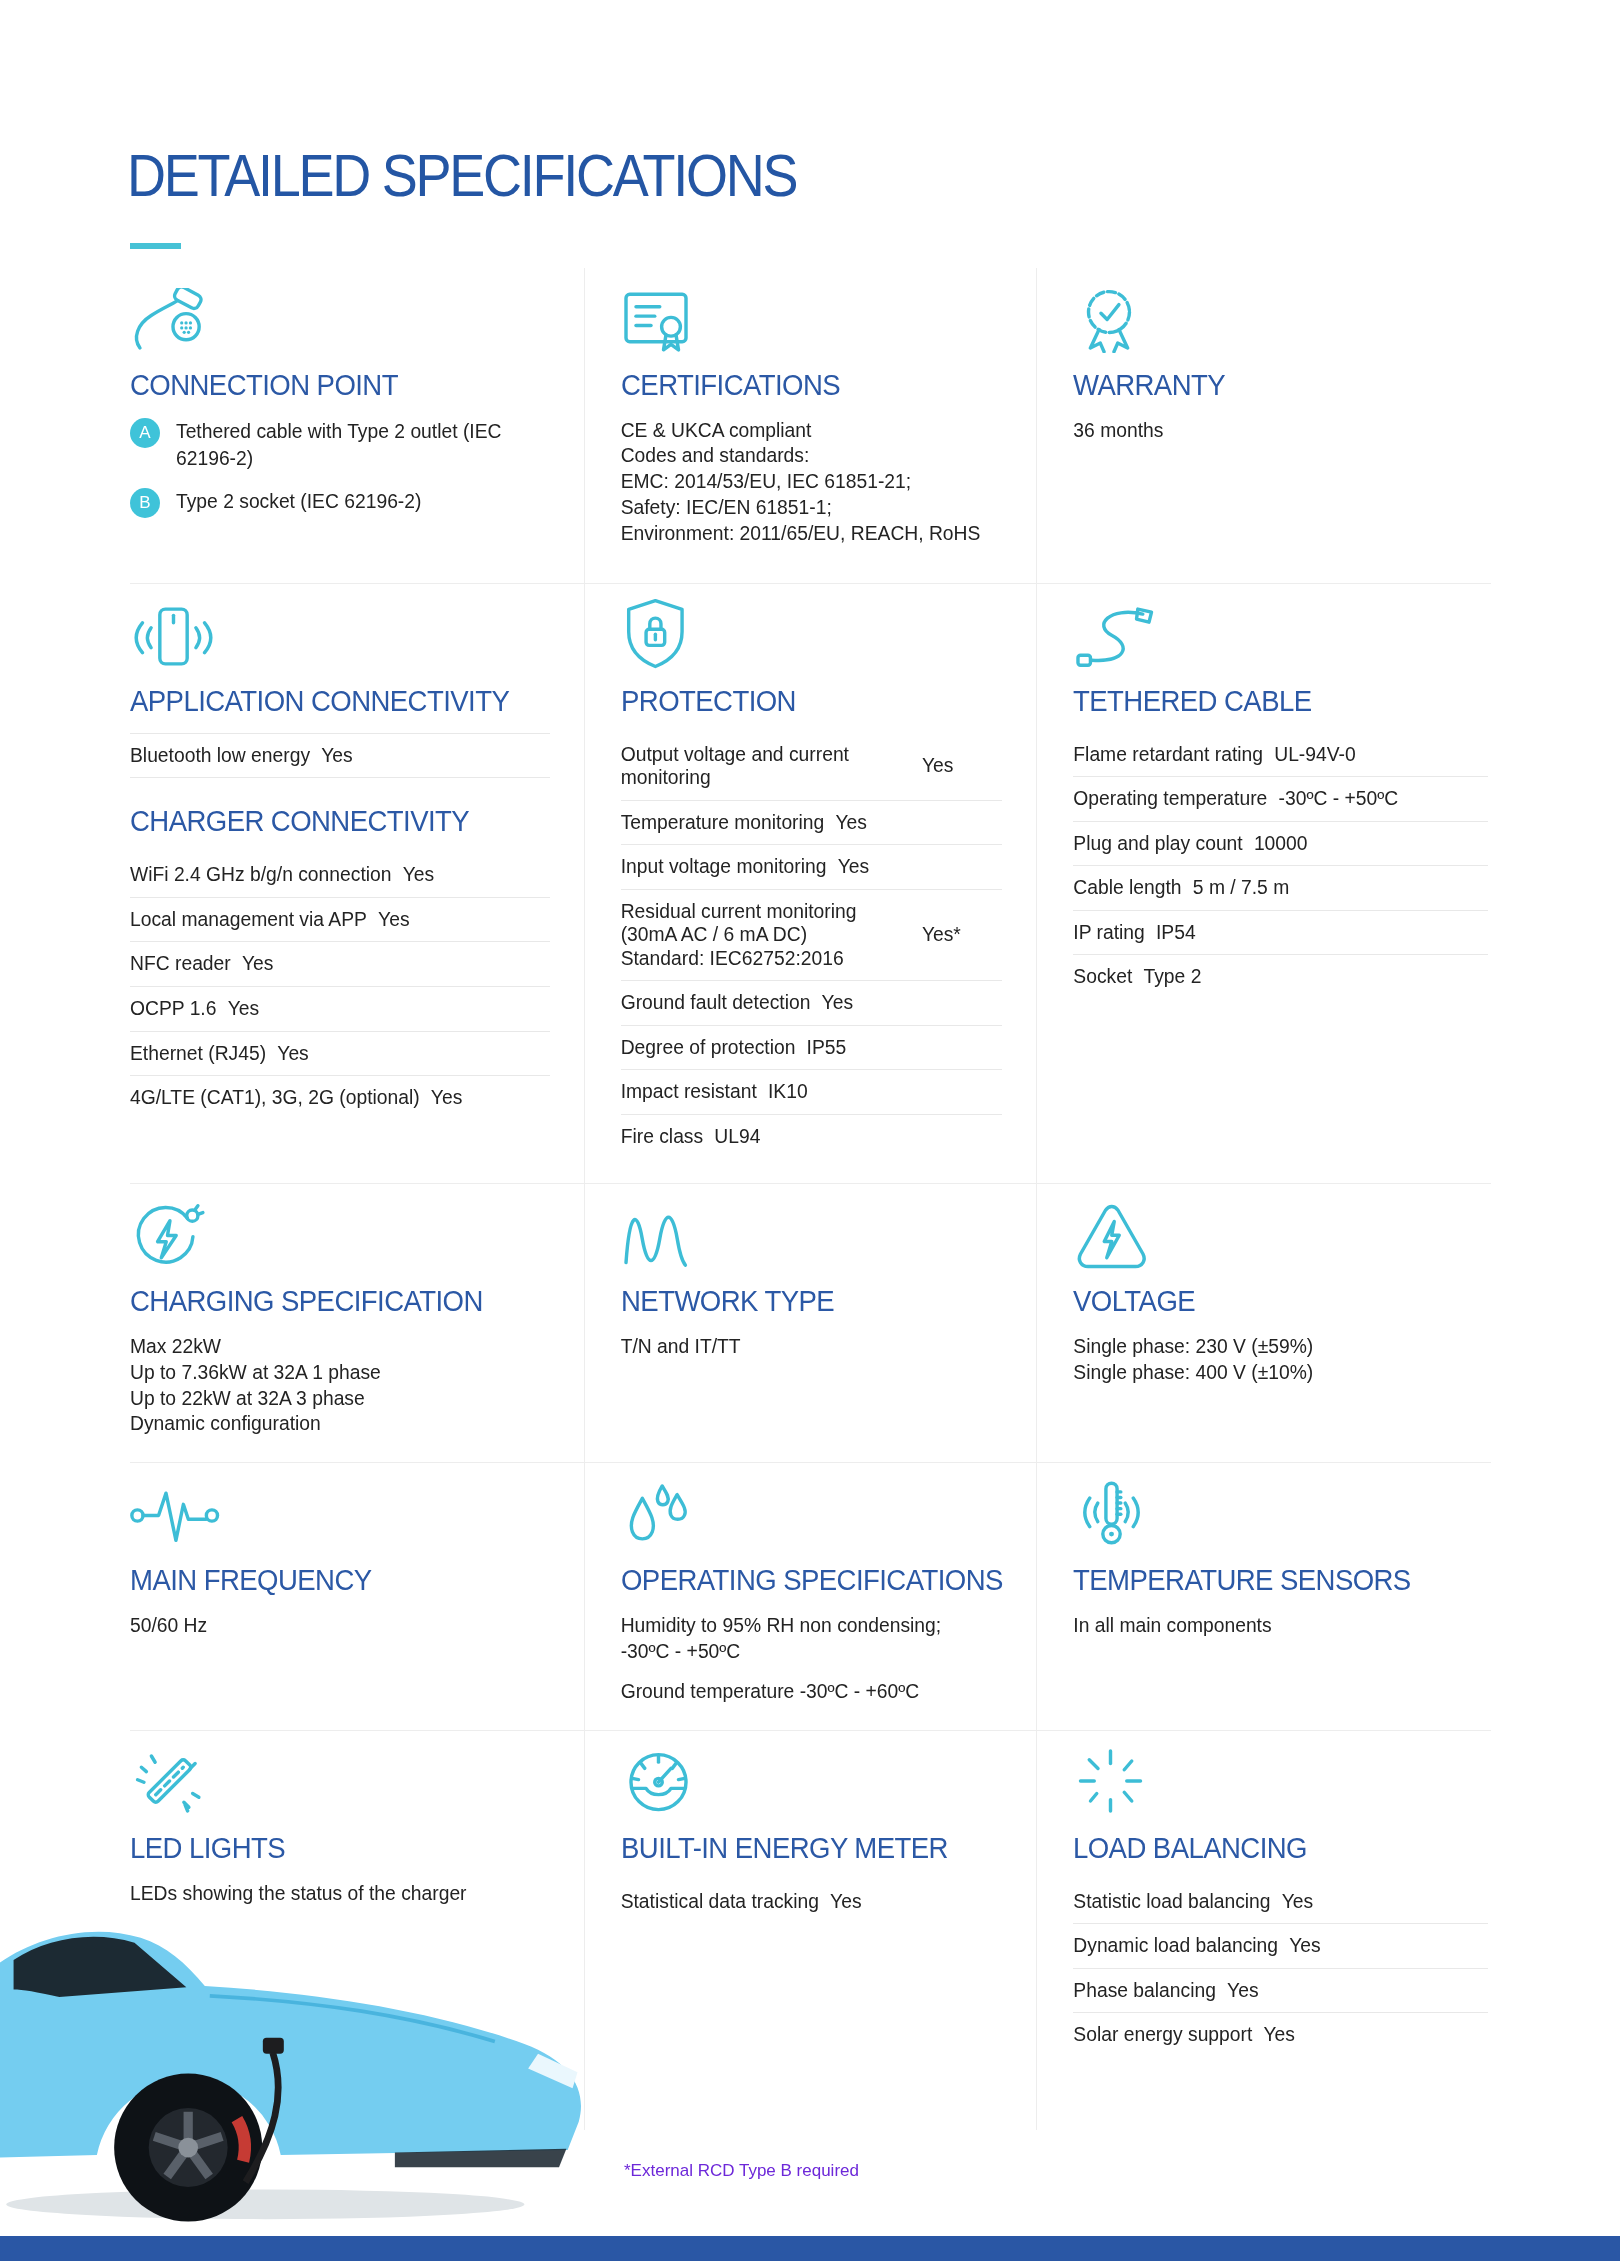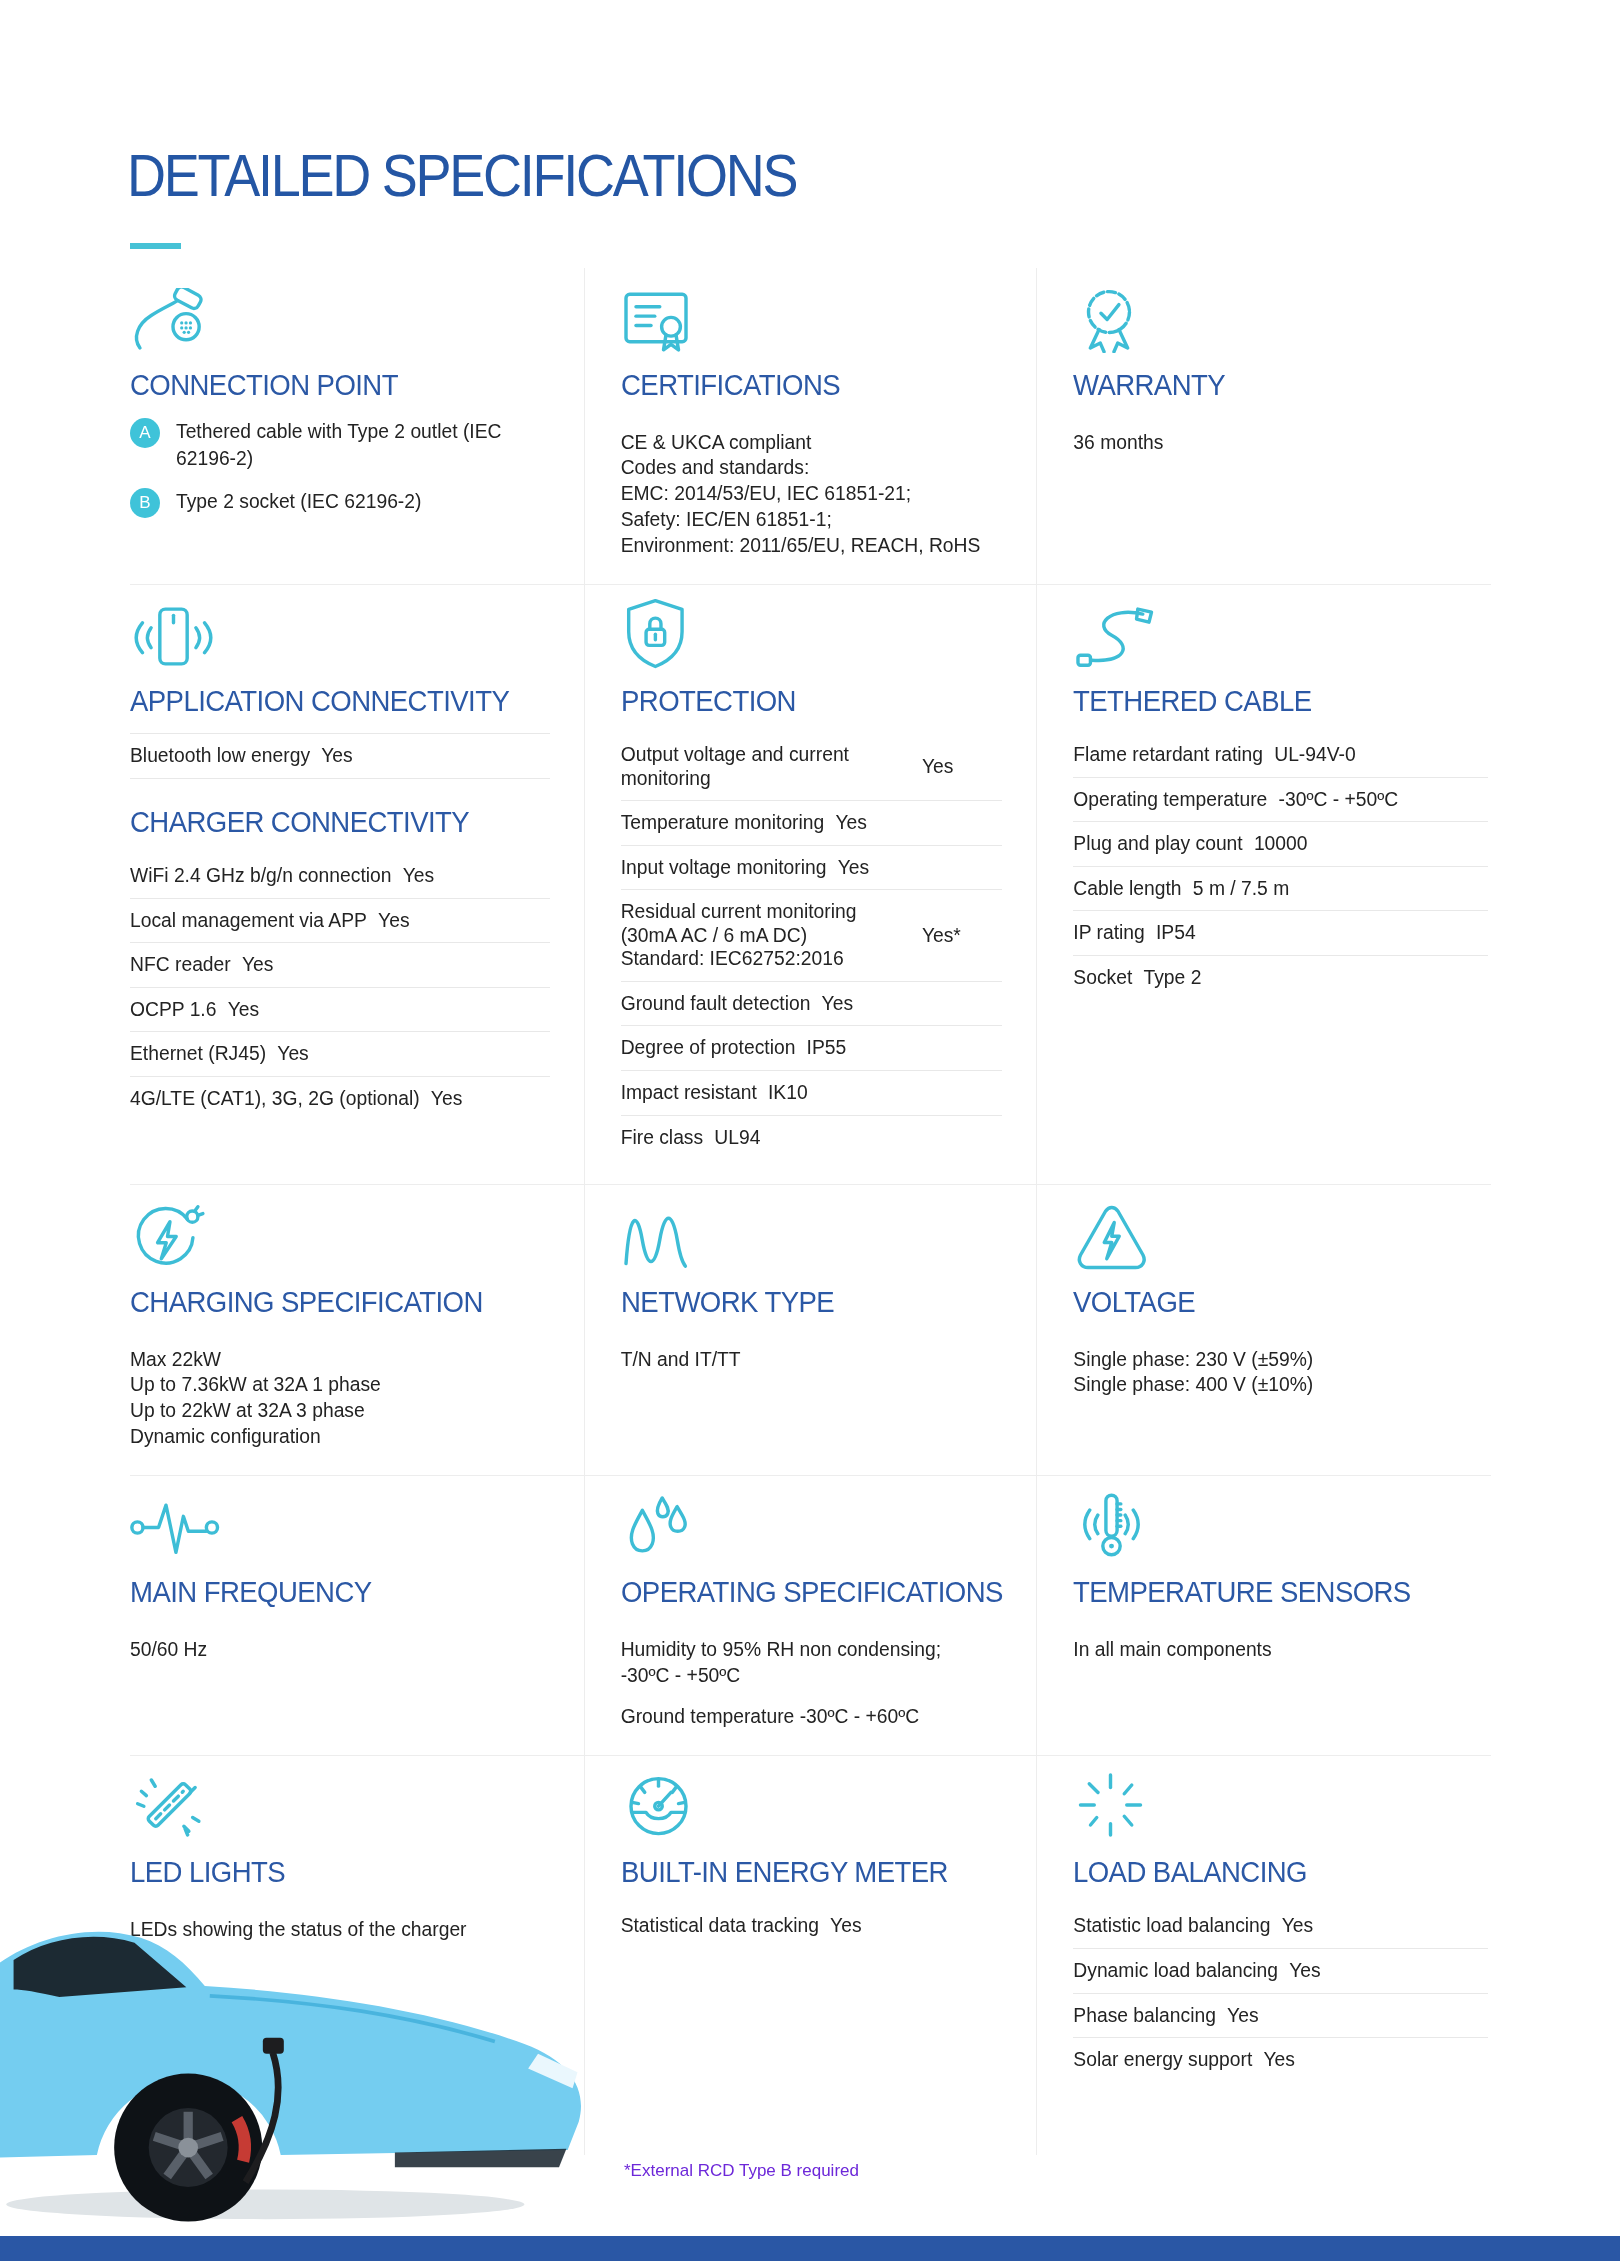--- a/index.html
+++ b/index.html
@@ -13,21 +13,21 @@
   .band+.band{border-top:1.9px solid #ededed;}
   .b1{min-height:315px}.b2{min-height:567px}.b3{min-height:260px}.b4{min-height:245px}.b5{min-height:399px}
   .cell{padding:17.5px 34px 25px 0;min-width:0;}
   .cell.mid{border-left:1.9px solid #ededed;border-right:1.9px solid #ededed;padding-left:36px;}
   .cell.rightc{padding-left:36px;padding-right:2.5px;}
   .iconbox{height:67px;display:flex;align-items:flex-end;}
   .iconbox svg{stroke:#3dbdd6;fill:none;stroke-width:5.5;stroke-linecap:round;stroke-linejoin:round;}
   .sec-h{margin-top:16px;font-size:29px;font-weight:500;color:#2b58a5;letter-spacing:-0.6px;
          white-space:nowrap;transform:scaleX(.95);transform-origin:left;}
   .sub-h{margin-top:27.4px;}
-  .body-text{margin-top:28px;font-size:19.3px;line-height:1.34;}
+  .body-text{margin-top:16px;font-size:19.3px;line-height:1.34;}
   .gap-top{margin-top:15px;}
   .rows{margin-top:15px;}
   .row{display:flex;justify-content:flex-start;align-items:center;padding:10px 0;
        font-size:19.3px;line-height:1.22;}
   .rows .row+.row{border-top:1.9px solid #e8e8e8;}
   .rows.edged .row{border-top:1.9px solid #e8e8e8;border-bottom:1.9px solid #e8e8e8;}
   .row .lbl{max-width:76%;}
   .row .val{white-space:nowrap;padding-left:11.2px;}
   .ab-item{display:flex;gap:16px;margin-top:16px;font-size:19.3px;line-height:1.4;align-items:flex-start;}
   .badge{flex:0 0 auto;width:30px;height:30px;border-radius:50%;background:#3fc3d9;color:#ffffff;

